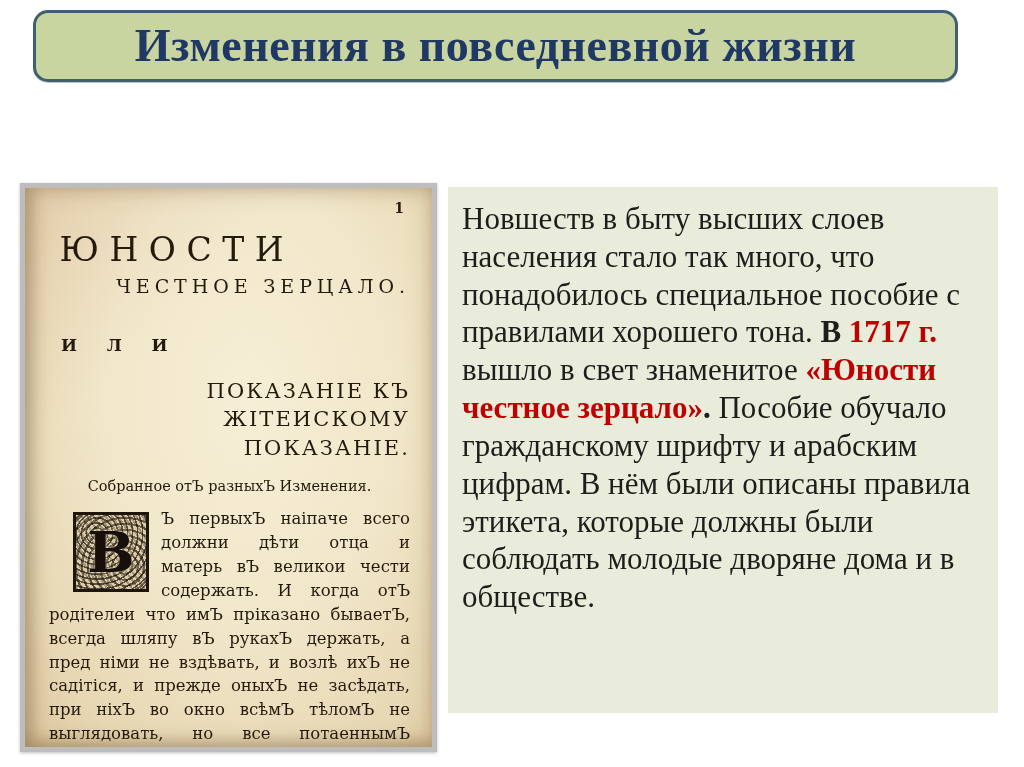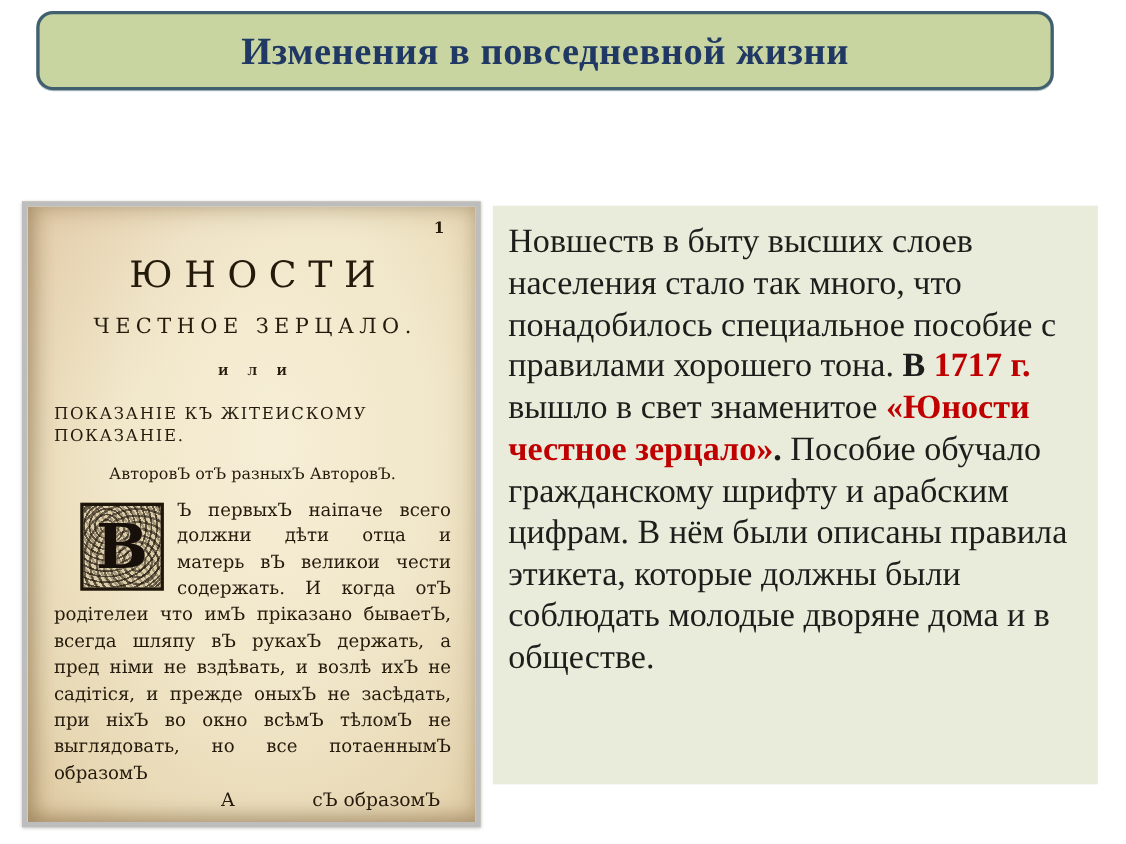--- a/index.html
+++ b/index.html
@@ -22,21 +22,21 @@
   
   .banner{
     position:absolute;left:33px;top:10px;width:925px;height:72px;
     background:var(--banner-bg);
     border:3px solid var(--banner-border);
     border-radius:15px;
     display:flex;align-items:center;justify-content:center;
     box-shadow:0 1px 0 rgba(64,96,111,.35);
   }
   .banner-title{
-    font-weight:bold;font-size:35px;line-height:1;
+    font-weight:bold;font-size:46px;line-height:1;
     color:var(--title-text);
     letter-spacing:.5px;
     white-space:nowrap;
   }
   
   .book{
     position:absolute;left:20px;top:183px;width:417px;height:569px;
     border:5px solid #bdbdbd;
     background:#e9dcbd;
     box-shadow:0 1px 3px rgba(0,0,0,.25);
@@ -45,24 +45,24 @@
     position:relative;width:100%;height:100%;overflow:hidden;
     padding:10px 22px 8px 24px;
     background:
       linear-gradient(135deg, rgba(205,150,125,.16), rgba(205,150,125,0) 28%),
       radial-gradient(ellipse at 55% 38%, #f6eed6 0%, #f1e7ca 45%, #e7d7b3 80%, #dcc79e 100%);
     box-shadow:inset 0 0 26px rgba(120,90,50,.28), inset 10px 0 14px rgba(110,80,45,.22), inset 0 -8px 12px rgba(110,80,45,.18);
     font-family:"DejaVu Serif","DejaVu Sans",serif;
     color:#241a0c;
   }
   .page-num{position:absolute;top:12px;right:28px;font-size:14px;font-weight:bold;}
-  .bp-main{margin-top:32px;text-align:center;font-size:33px;letter-spacing:.32em;text-indent:.32em;font-weight:500;}
-  .bp-sub{margin-top:17px;text-align:center;font-size:19px;letter-spacing:.26em;text-indent:.26em;}
-  .bp-ili{margin-top:25px;text-align:center;font-size:10px;font-weight:bold;letter-spacing:.7em;text-indent:.7em;}
-  .bp-desc{margin-top:22px;text-align:left;font-size:15px;letter-spacing:.1em;line-height:1.35;}
+  .bp-main{margin-top:32px;text-align:left;font-size:33px;letter-spacing:.32em;text-indent:.32em;font-weight:500;}
+  .bp-sub{margin-top:6px;text-align:right;font-size:19px;letter-spacing:.26em;text-indent:.26em;}
+  .bp-ili{margin-top:38px;font-size:17px;font-weight:bold;letter-spacing:.7em;text-indent:.7em;}
+  .bp-desc{margin-top:22px;text-align:right;font-size:21px;letter-spacing:.1em;line-height:1.35;}
   .bp-byline{margin-top:16px;text-align:center;font-size:14.5px;font-weight:500;}
   .bp-body{margin-top:13px;font-size:16.5px;line-height:1.45;text-align:justify;word-spacing:3.5px;}
   .initial-box{
     float:left;width:76px;height:80px;margin:5px 12px 2px 24px;
     border:3px solid #1e150b;
     background-color:#dccda8;
     background-image:
       repeating-radial-gradient(circle at 30% 25%, rgba(25,17,8,.65) 0 1.5px, transparent 1.5px 5px),
       repeating-radial-gradient(circle at 70% 70%, rgba(25,17,8,.55) 0 2px, transparent 2px 6px),
       repeating-linear-gradient(55deg, rgba(25,17,8,.30) 0 2px, transparent 2px 5px);
@@ -100,21 +100,21 @@
   <figure class="book">
     <div class="parchment">
       <div class="page-num">1</div>
       <div class="bp-main">ЮНОСТИ</div>
       <div class="bp-sub">ЧЕСТНОЕ ЗЕРЦАЛО.</div>
       <div class="bp-ili">И Л И</div>
       <div class="bp-desc">
         <div>ПОКАЗАНІЕ КЪ ЖІТЕИСКОМУ</div>
         <div>ПОКАЗАНІЕ.</div>
       </div>
-      <div class="bp-byline">АвторовЪ отЪ разныхЪ АвторовЪ.</div>
+      <div class="bp-byline">Собранное отЪ разныхЪ Изменения.</div>
       <div class="bp-body">
         <span class="initial-box">
             <span class="glyph">В</span>
           </span><span>Ъ первыхЪ наіпаче всего должни дѣти отца и матерь вЪ великои чести содержать. И когда отЪ родітелеи что имЪ пріказано бываетЪ, всегда шляпу вЪ рукахЪ держать, а пред німи не вздѣвать, и возлѣ ихЪ не садітіся, и прежде оныхЪ не засѣдать, при ніхЪ во окно всѣмЪ тѣломЪ не выглядовать, но все потаеннымЪ образомЪ</span>
       </div>
       <div class="bp-footer">
         <span>А</span>
         <span>сЪ образомЪ</span>
       </div>
     </div>

